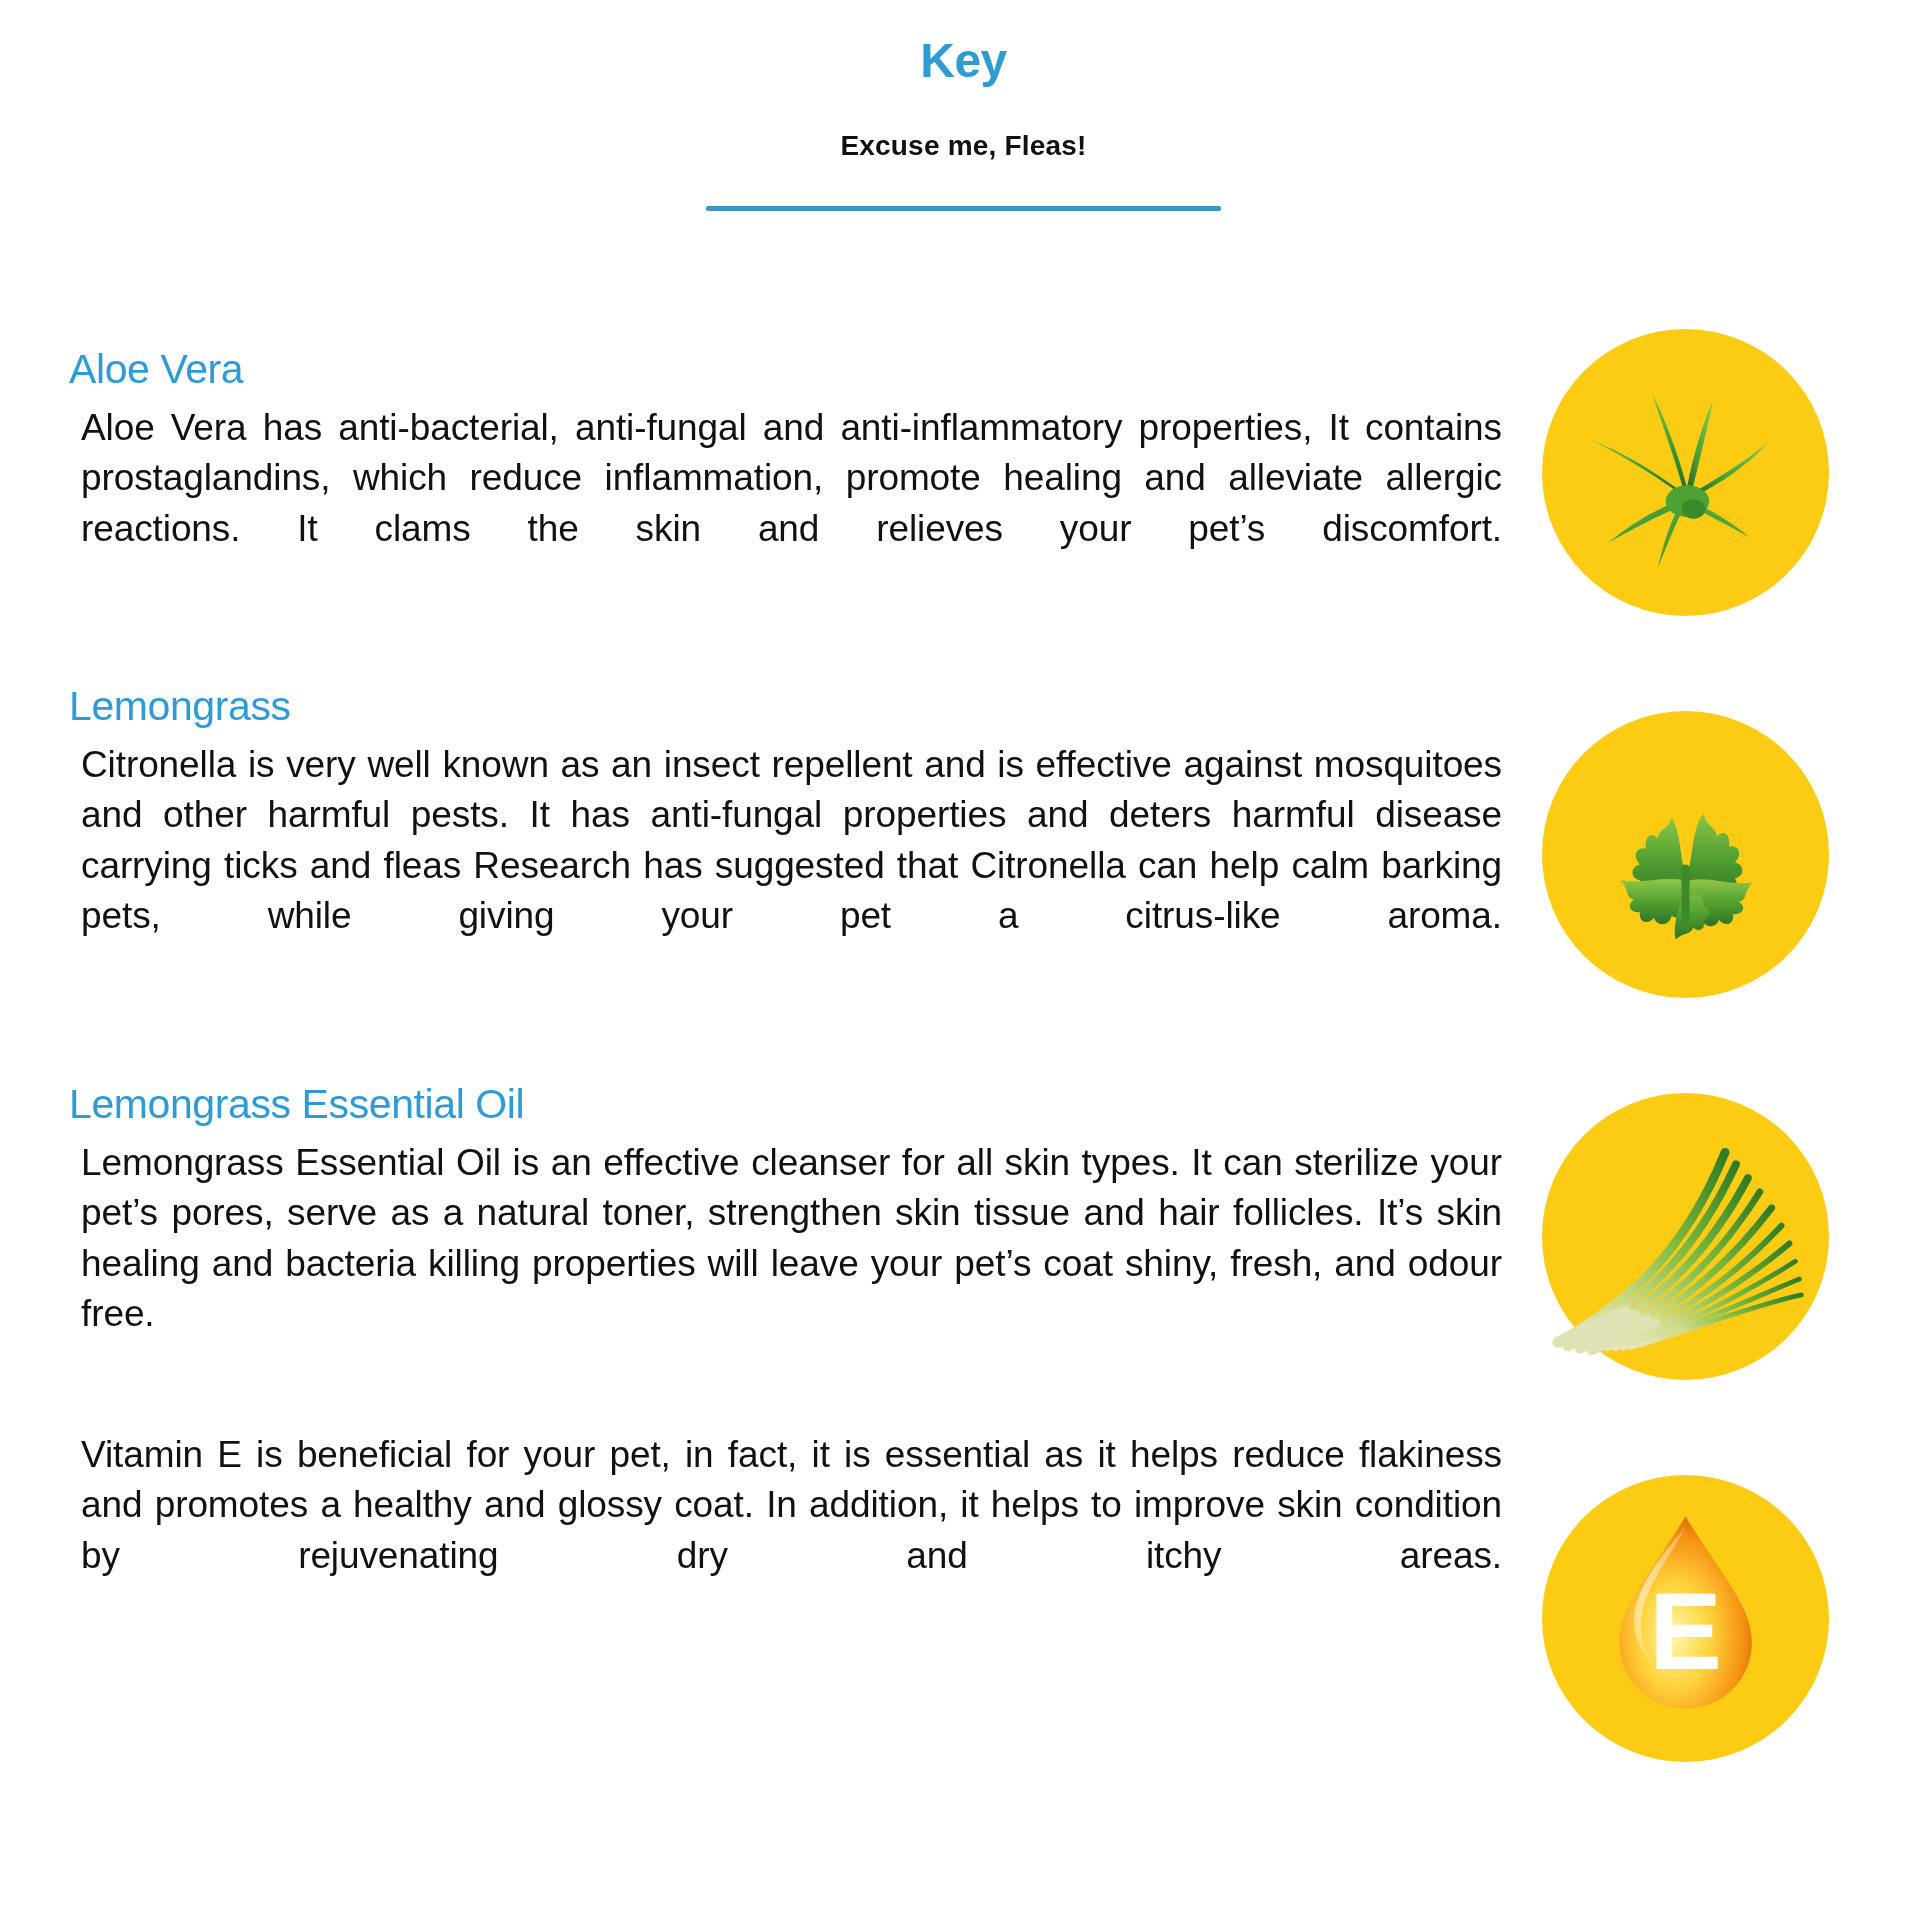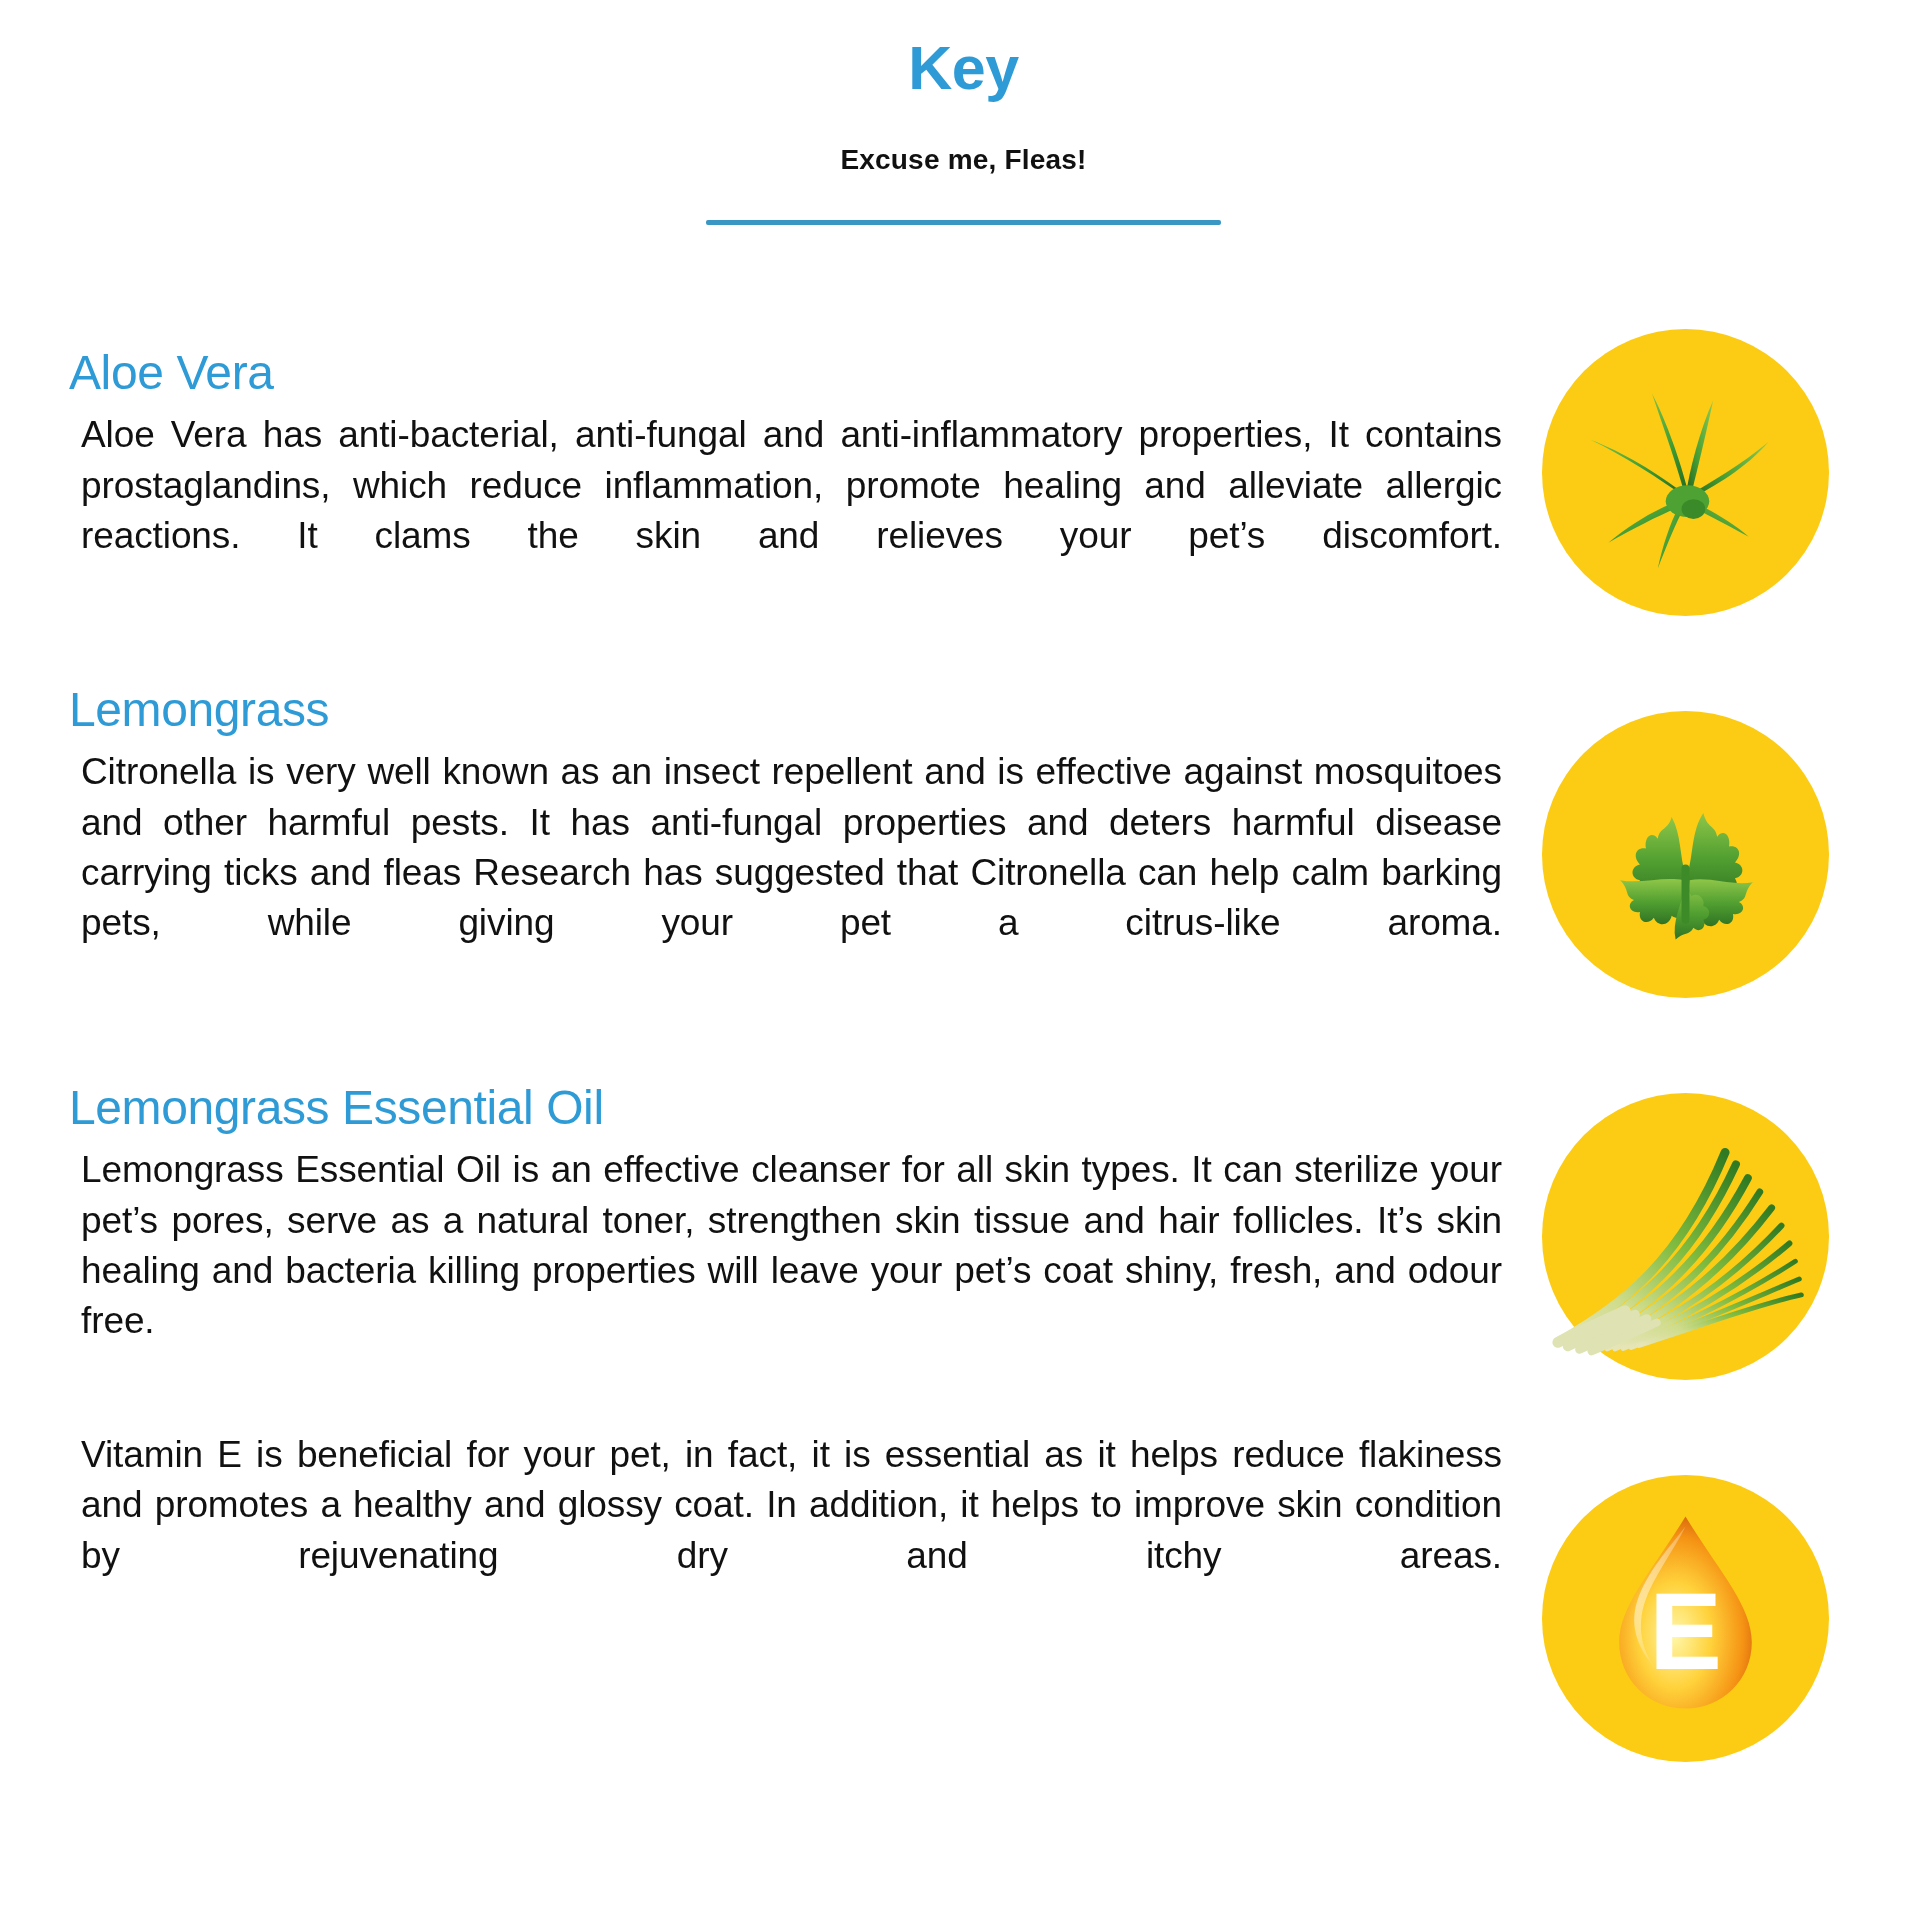--- a/index.html
+++ b/index.html
@@ -16,21 +16,21 @@
     position: relative;
   }
 
   
   .header {
     padding-top: 34px;
     text-align: center;
   }
   .title {
     color: #2e9bd6;
-    font-size: 61px;
+    font-size: 48px;
     font-weight: bold;
     line-height: 1.12;
     letter-spacing: -0.5px;
     max-width: 515px;
     margin: 0 auto;
   }
   .subtitle {
     margin-top: 42px;
     color: #111111;
     font-size: 28px;
@@ -54,21 +54,21 @@
     position: relative;
     display: block;
     padding-left: 69px;
     padding-right: 0;
   }
   .section-text {
     width: 1445px;
   }
   .section-heading {
     color: #2e9bd6;
-    font-size: 48px;
+    font-size: 41px;
     font-weight: normal;
     line-height: 1.05;
     margin: 0 0 6px 0;
     letter-spacing: -0.4px;
     white-space: nowrap;
   }
   .section-body {
     color: #111111;
     font-size: 37px;
     line-height: 1.36;

